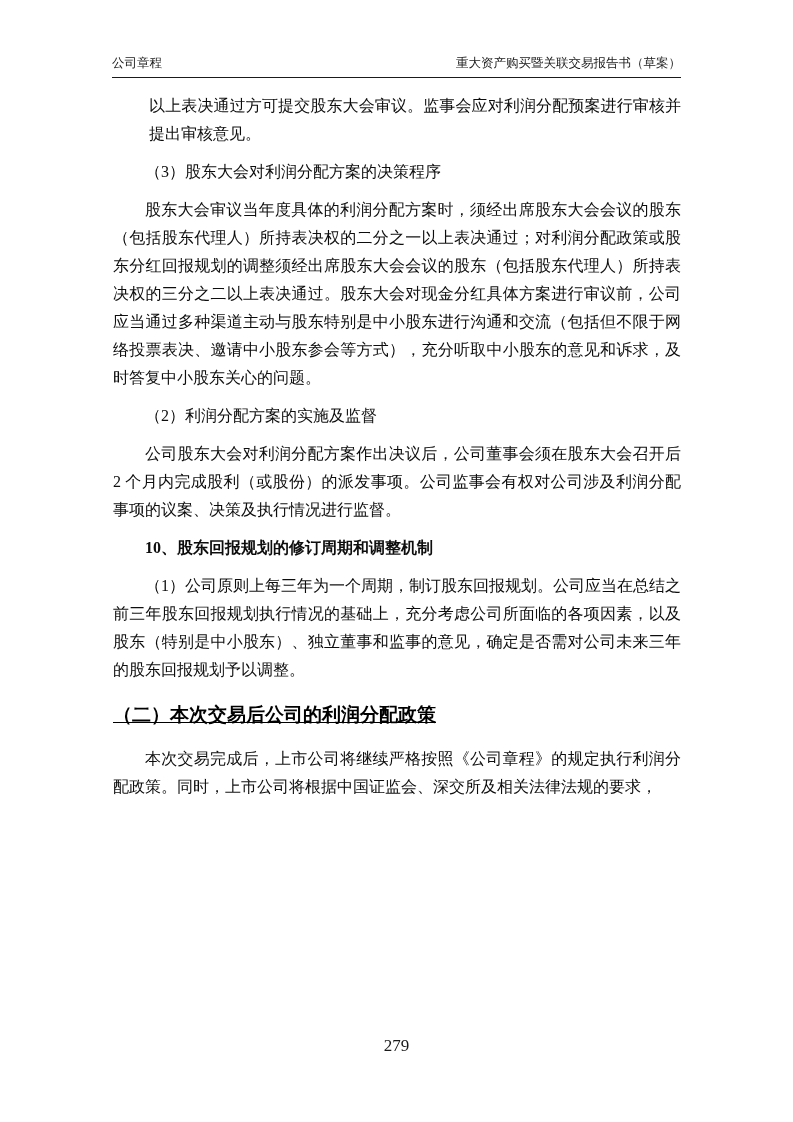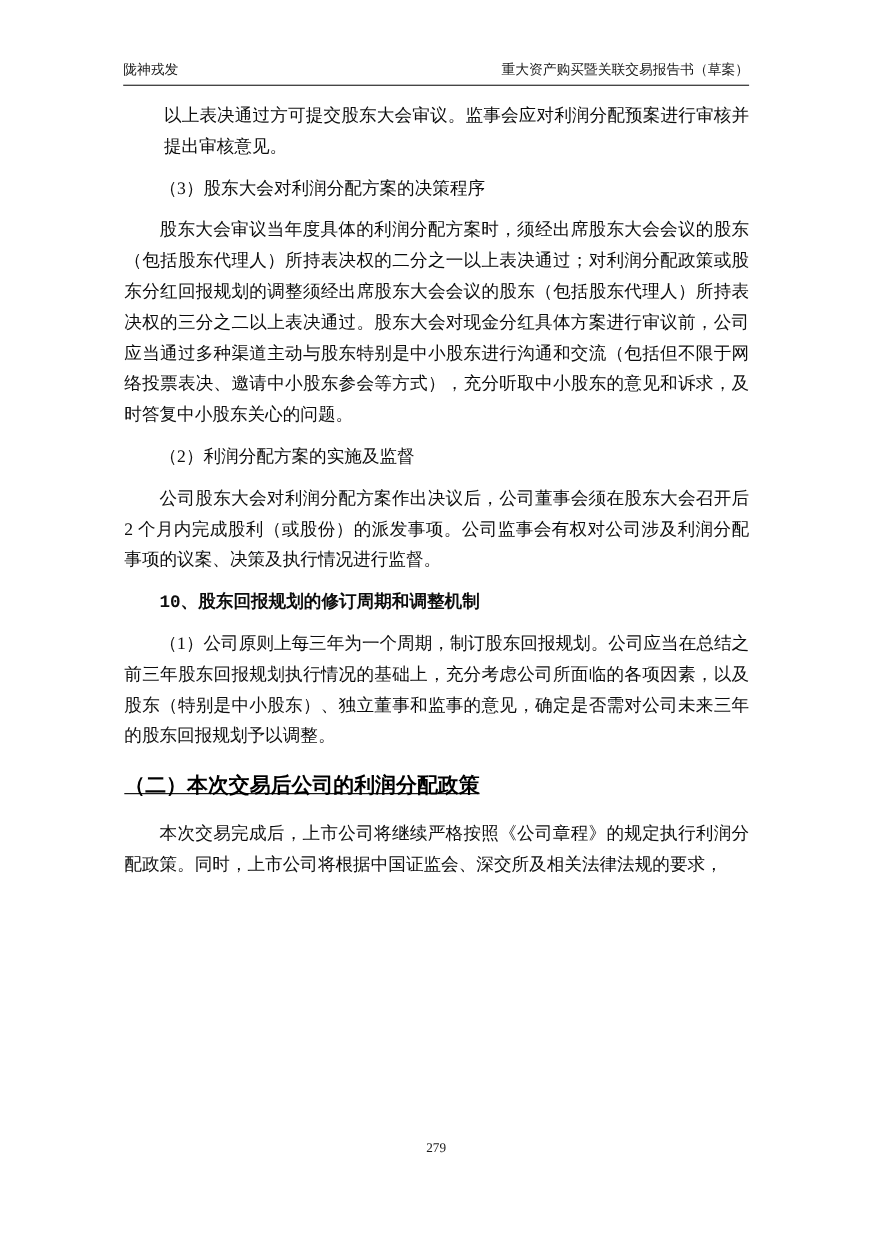--- a/index.html
+++ b/index.html
@@ -40,49 +40,48 @@
     line-height: 28px;
     text-align: justify;
     font-weight: normal;
     color: #0d0d0d;
   }
   .content .p-body { text-indent: 2em; }
   .content .p-flush { text-indent: 0; margin-left: 36px; }
   .content h3.h-bold {
     text-indent: 2em;
     font-weight: bold;
-    font-family: Liberation Mono, monospace;
   }
   .content h2.h-section {
     font-family: "Liberation Sans", "DejaVu Sans", sans-serif;
     font-weight: bold;
     font-size: 19px;
     line-height: 30px;
     text-indent: 0;
     margin: 16px 0 15px 0;
     color: #000000;
     text-decoration: underline;
   }
   .footer {
     position: absolute;
     left: 0;
     right: 0;
     top: 1036px;
     text-align: center;
-    font-size: 12px;
+    font-size: 17px;
     color: #1a1a1a;
   }
 </style>
 </head>
 <body>
 
 <div class="page">
 
   <div class="header">
-    <span>陇神戎发</span>
+    <span>公司章程</span>
     <span>重大资产购买暨关联交易报告书（草案）</span>
   </div>
 
   <div class="content" id="doc-content">
       <p class="p-flush">以上表决通过方可提交股东大会审议。监事会应对利润分配预案进行审核并提出审核意见。</p>
       <p class="p-body">（3）股东大会对利润分配方案的决策程序</p>
       <p class="p-body">股东大会审议当年度具体的利润分配方案时，须经出席股东大会会议的股东（包括股东代理人）所持表决权的二分之一以上表决通过；对利润分配政策或股东分红回报规划的调整须经出席股东大会会议的股东（包括股东代理人）所持表决权的三分之二以上表决通过。股东大会对现金分红具体方案进行审议前，公司应当通过多种渠道主动与股东特别是中小股东进行沟通和交流（包括但不限于网络投票表决、邀请中小股东参会等方式），充分听取中小股东的意见和诉求，及时答复中小股东关心的问题。</p>
       <p class="p-body">（2）利润分配方案的实施及监督</p>
       <p class="p-body">公司股东大会对利润分配方案作出决议后，公司董事会须在股东大会召开后 2 个月内完成股利（或股份）的派发事项。公司监事会有权对公司涉及利润分配事项的议案、决策及执行情况进行监督。</p>
       <h3 class="h-bold">10、股东回报规划的修订周期和调整机制</h3>

